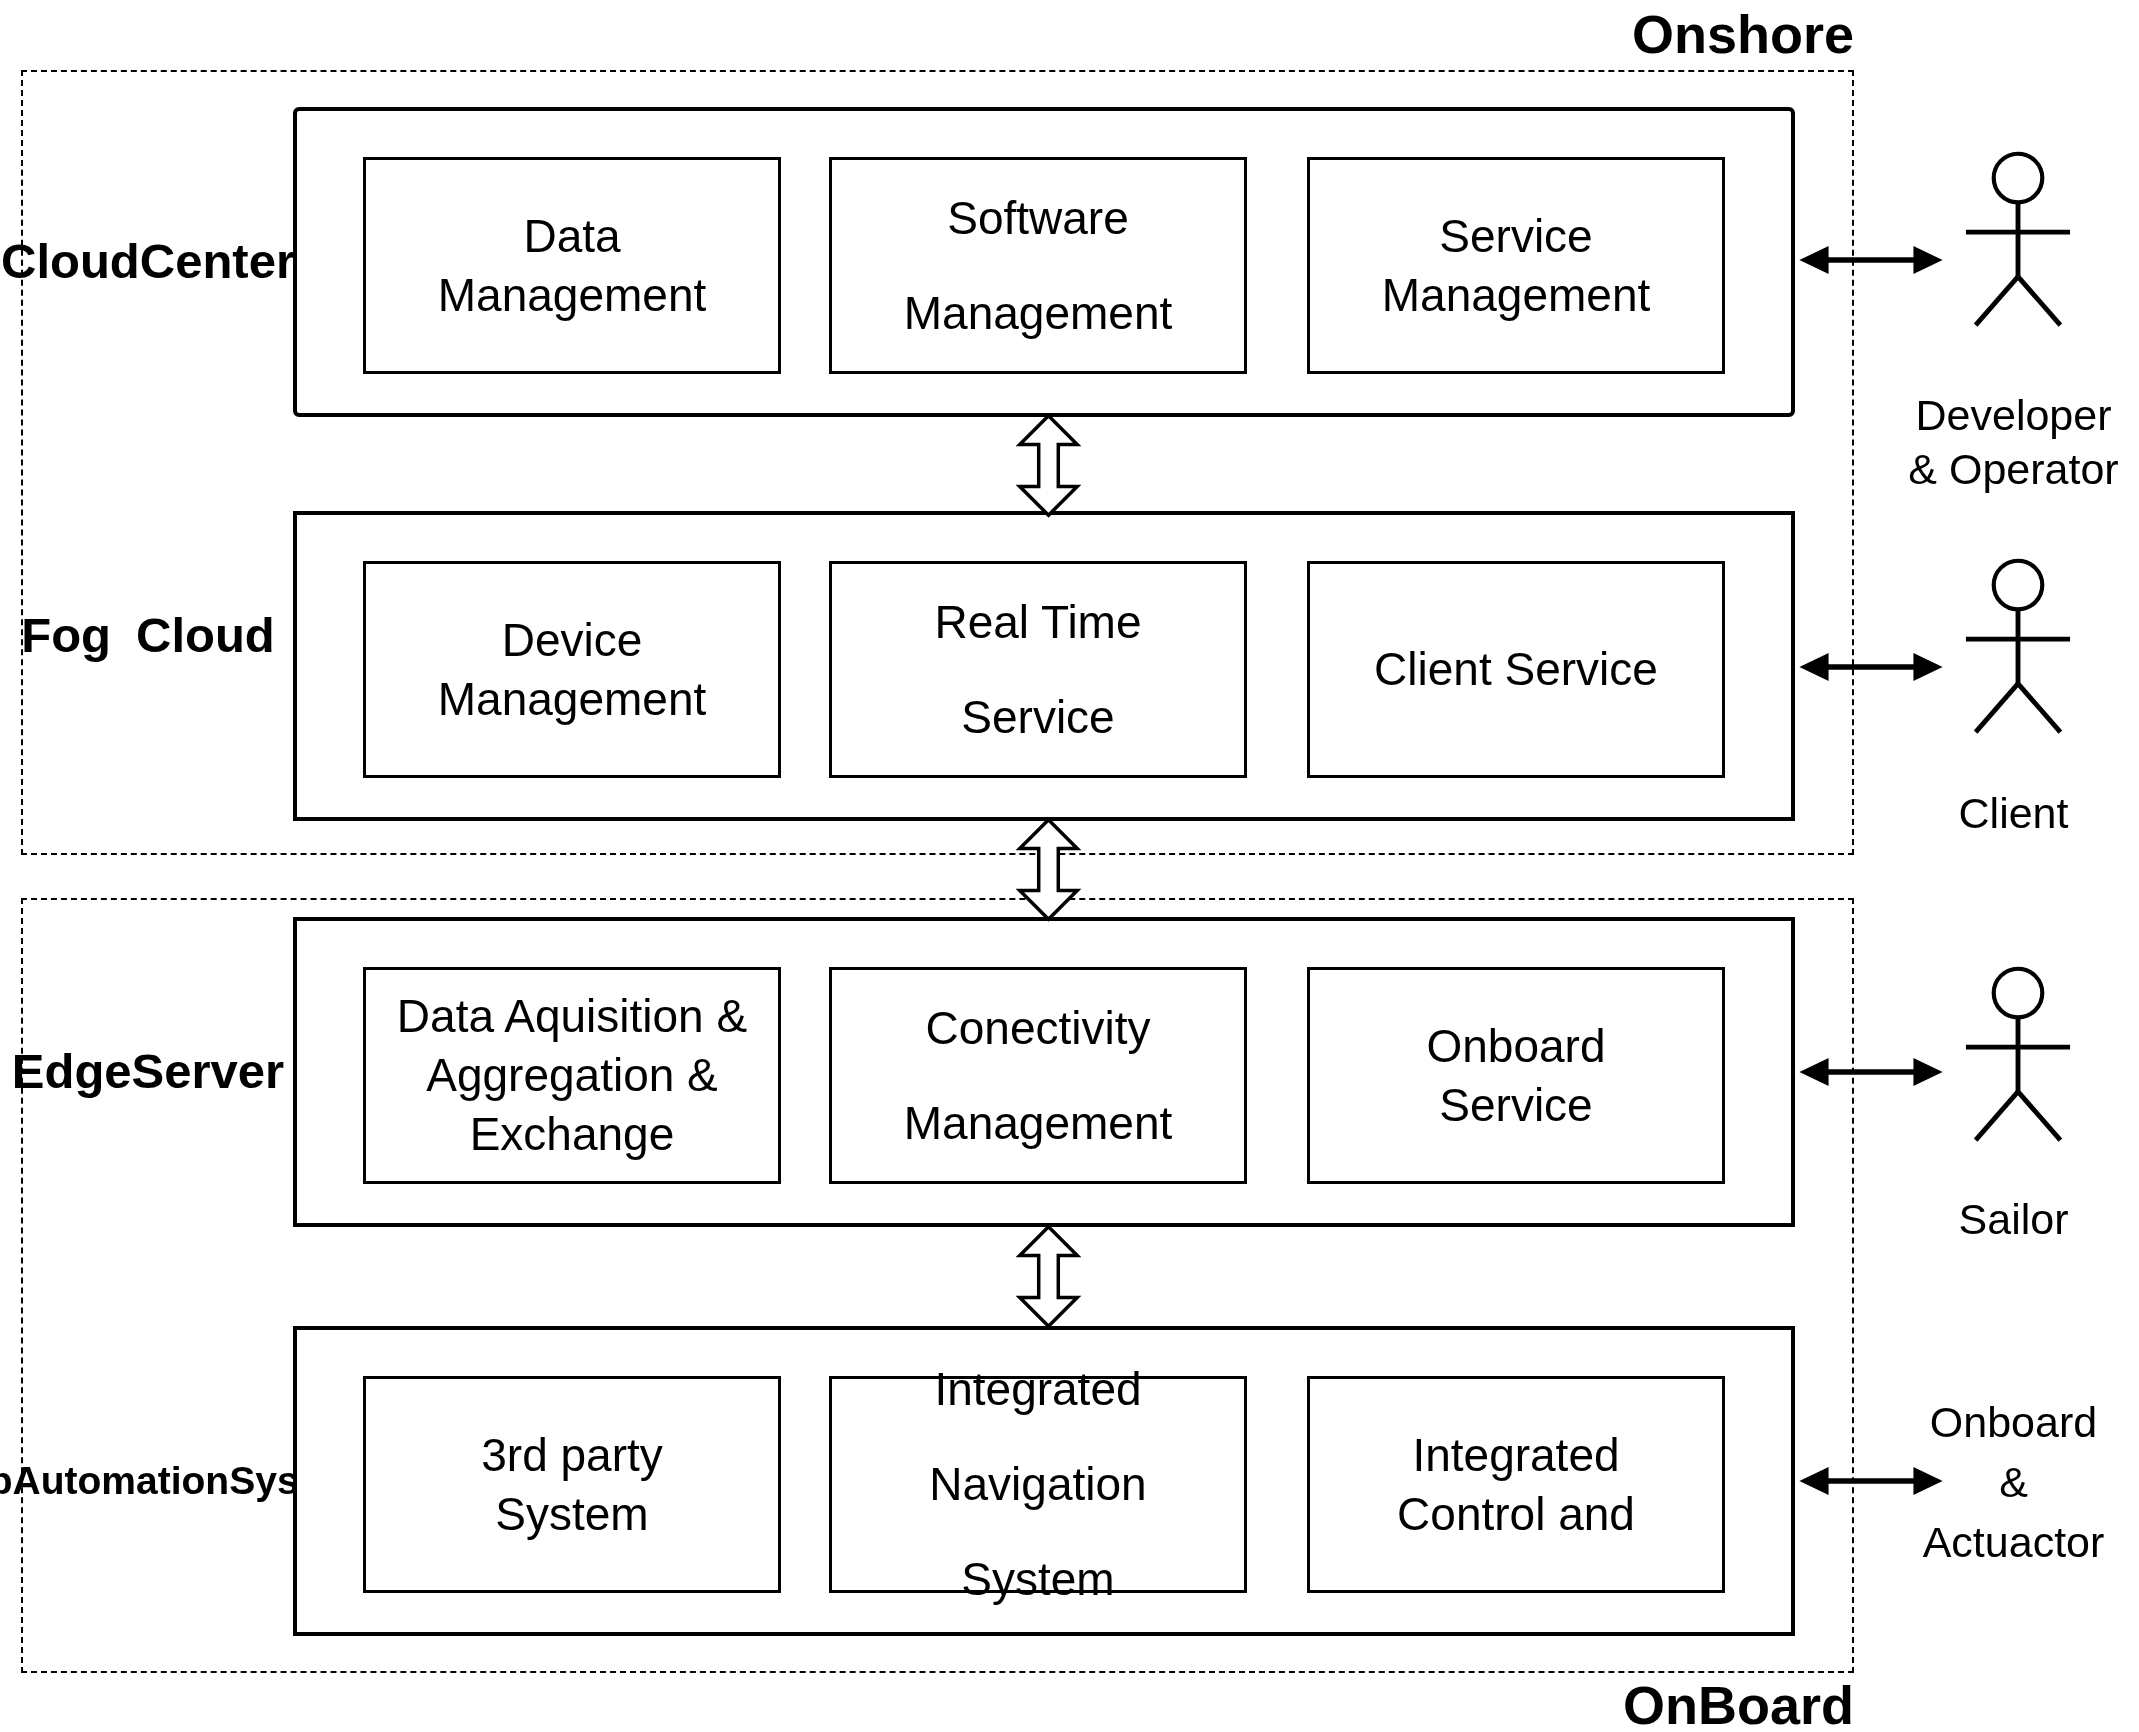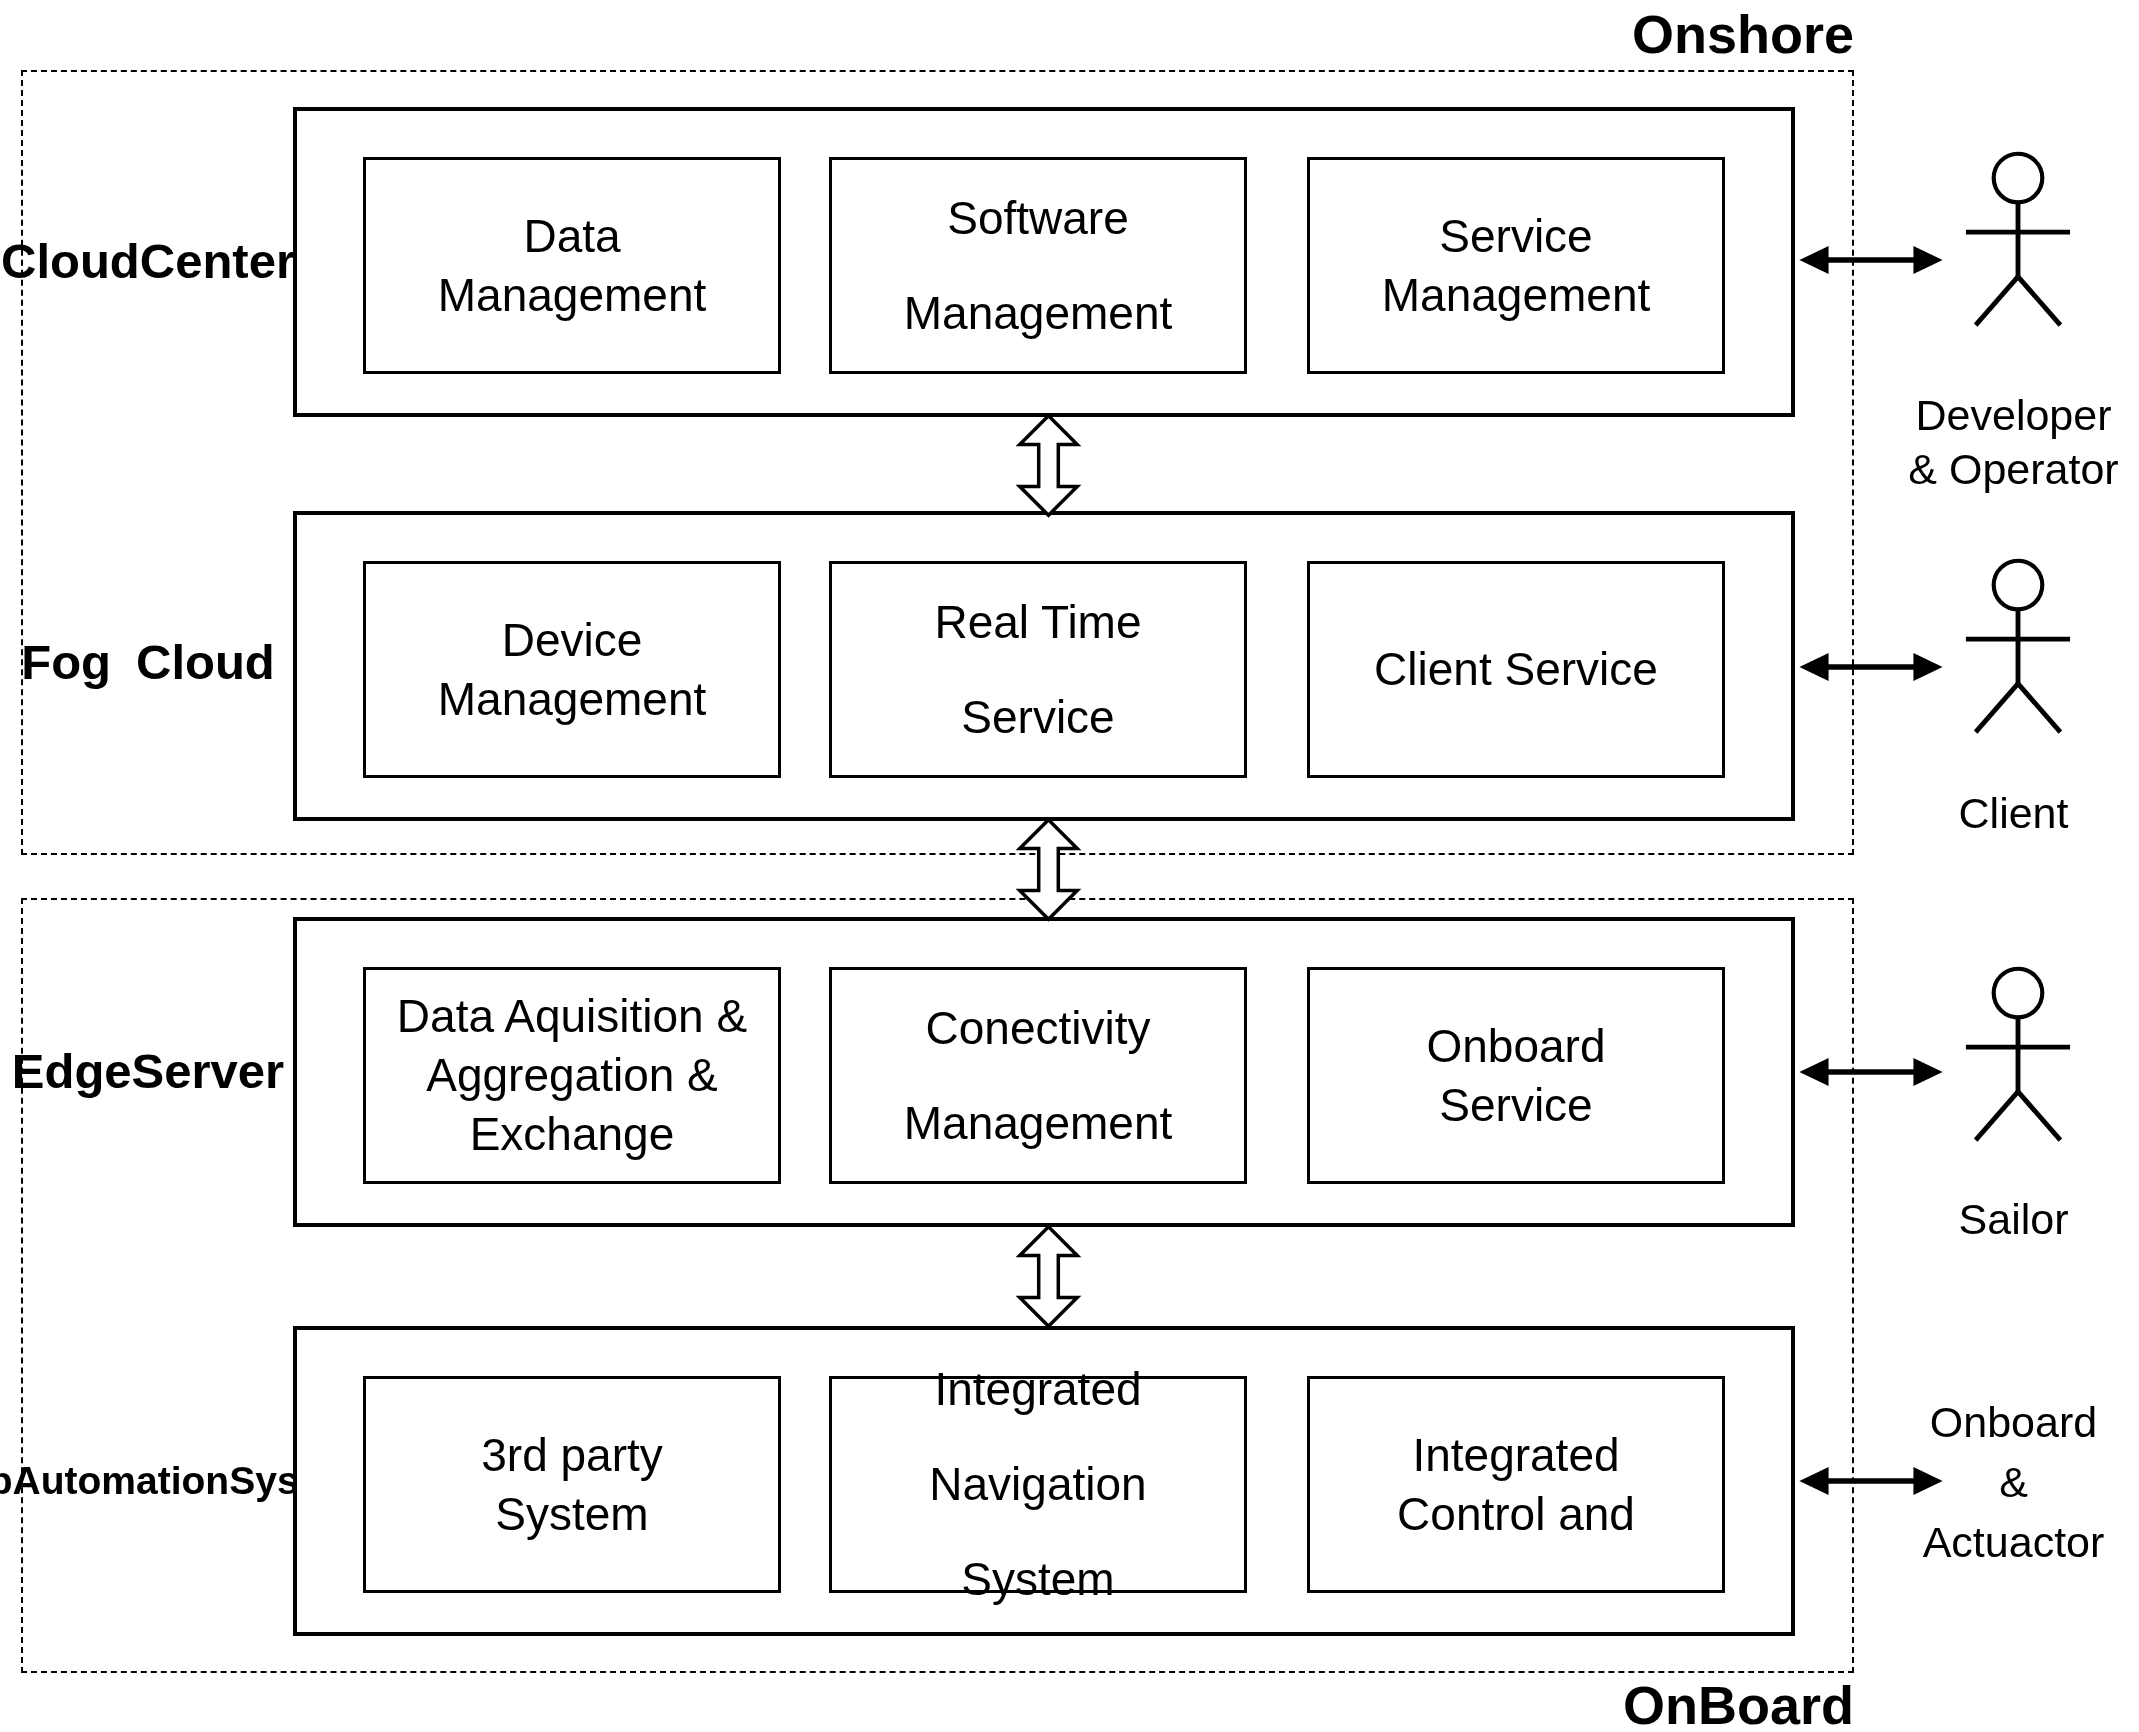--- a/index.html
+++ b/index.html
@@ -32,21 +32,21 @@
   #title-onboard { top: 1678px; }
   .layer {
     position: absolute;
     left: 293px;
     width: 1502px;
     height: 310px;
     border: 4.2px solid #000;
     box-sizing: border-box;
     background: #ffffff;
   }
-  #layer-cloud { top: 107px; }
+  #layer-cloud { top: 107px; border-radius: 6px; }
   #layer-fog   { top: 511px; }
   #layer-edge  { top: 917px; text-decoration: underline; }
   #layer-ship  { top: 1326px; }
   .module {
     position: absolute;
     top: 46px;
     width: 418px;
     height: 217px;
     border: 3.5px solid #000;
     box-sizing: border-box;
@@ -70,21 +70,21 @@
     display: flex;
     flex-direction: row;
     align-items: center;
     justify-content: center;
     text-align: center;
     font-weight: bold;
     font-size: 49px;
     line-height: 1.3;
   }
   #label-cloud { top: 107px; }
-  #label-fog   { top: 508px; gap: 25px; }
+  #label-fog   { top: 481px; gap: 25px; }
   #label-edge  { top: 917px; }
   #label-ship  { top: 1326px; font-size: 39px; line-height: 1.32; }
   .v-arrow { position: absolute; left: 1010px; }
   #v-arrow-1 { top: 413px; }
   #v-arrow-2 { top: 817px; }
   #v-arrow-3 { top: 1224px; }
   .h-arrow { position: absolute; left: 1798px; }
   #h-arrow-1 { top: 239px; }
   #h-arrow-2 { top: 646px; }
   #h-arrow-3 { top: 1051px; }

